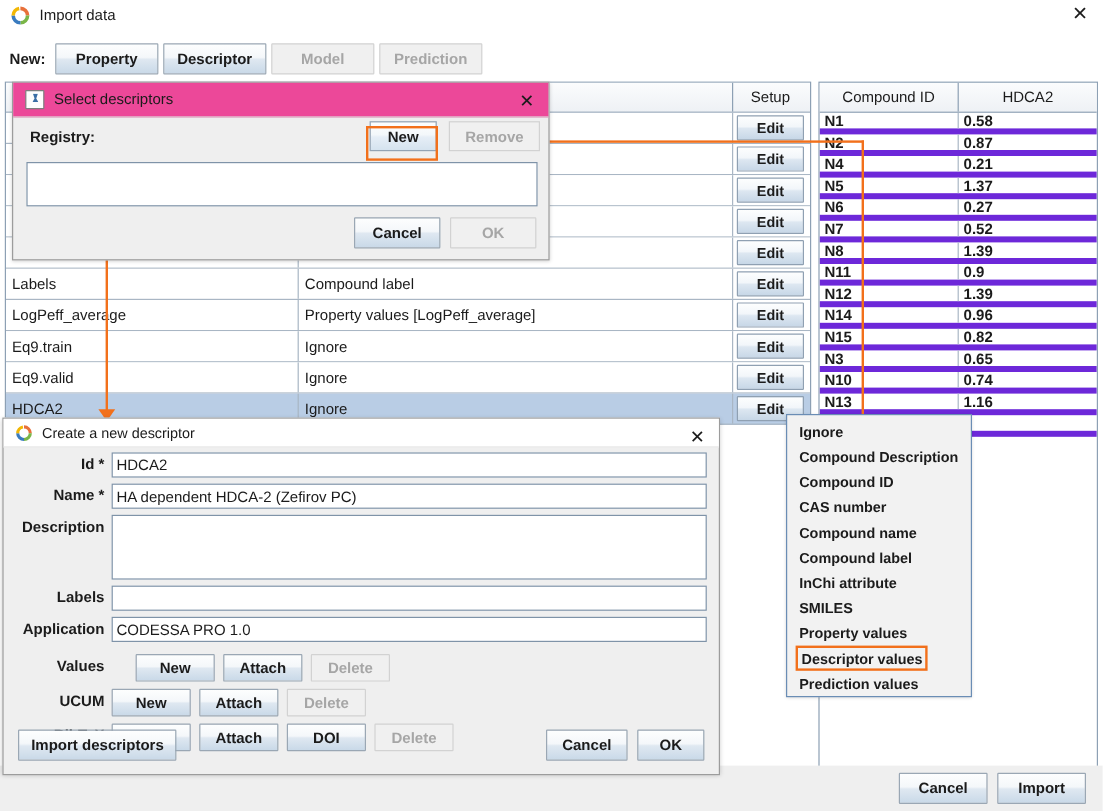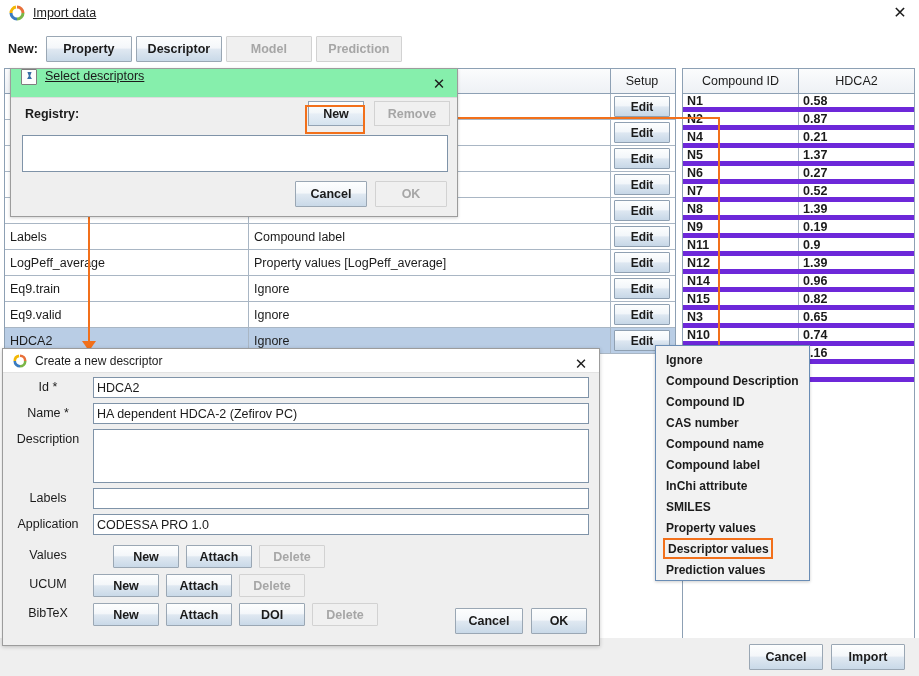--- a/index.html
+++ b/index.html
@@ -11,21 +11,21 @@
     color: #1b1b1b;
     background: #ffffff;
     overflow: hidden;
   }
   #root { position: relative; width: 919px; height: 676px; }
 
   
   .win-titlebar {
     position: absolute; left: 0; top: 0; width: 919px; height: 26px;
     background: #ffffff;
-    display: flex; align-items: center; text-decoration: underline;
+    display: flex; align-items: center;
   }
   .win-icon { width: 16px; height: 16px; margin-left: 9px; margin-right: 8px; position: relative; }
   .win-title { font-size: 12.5px; color: #1b1b1b; }
   .win-close {
     position: absolute; right: 8px; top: 2px;
     width: 22px; height: 22px;
     display: flex; align-items: center; justify-content: center;
     color: #1b1b1b; font-size: 16px; line-height: 1;
   }
 
@@ -134,25 +134,24 @@
   .import-bottom .sp { width: 14px; }
 
   
   .dlg-sel {
     position: absolute; left: 10px; top: 68px; width: 448px; height: 149px;
     background: #efefef;
     border: 1px solid #9c9c9c;
     box-shadow: 0 1px 3px rgba(0,0,0,.18);
   }
   .dlg-sel-title {
-    height: 29px; background: #86efac;
-    display: flex; 
+    height: 29px; background: #ec4899;
+    display: flex; align-items: center;
     border-bottom: 1px solid #dcdcdc;
     position: relative;
-    text-decoration: underline;
   }
   .java-icon {
     width: 16px; height: 16px; margin-left: 10px; margin-right: 8px;
     border: 1px solid #7e7e7e; background: #fdfdfd;
     position: relative; border-radius: 1px;
   }
   .java-icon:before {
     content: ""; position: absolute; left: 4px; top: 2px;
     width: 7px; height: 10px; background: #3a6ea5;
     clip-path: polygon(20% 0, 80% 0, 60% 40%, 85% 70%, 15% 70%, 40% 40%);
@@ -230,21 +229,21 @@
     display: flex; align-items: center; position: relative;
     border-bottom: 1px solid #e3e3e3;
   }
   .swirl {
     width: 14px; height: 14px; margin-left: 10px; margin-right: 8px;
     position: relative; display:inline-block;
   }
   .dlg-new-body { position: absolute; left: 6px; top: 28px; right: 6px; bottom: 4px; }
   .frow { display: flex; align-items: flex-start; margin-bottom: 5px; }
   .flabel {
-    width: 84px; text-align: center; font-weight: normal; font-size: 12.5px;
+    width: 84px; text-align: right; font-weight: bold; font-size: 12.5px;
     padding-right: 6px; line-height: 21px; flex: 0 0 84px;
   }
   .finput {
     flex: 1 1 auto; height: 21px; background: #ffffff;
     border: 1px solid #7f93a8; font-size: 12.5px;
     display: flex; align-items: center; padding-left: 3px;
     color: #1b1b1b; margin-right: 4px;
   }
   .ftext {
     flex: 1 1 auto; height: 54px; background: #ffffff;
@@ -391,24 +390,20 @@
         <div class="dc1">N6</div>
         <div class="dc2 lastc">0.27</div>
       </div>
       <div class="dt-row">
         <div class="dc1">N7</div>
         <div class="dc2 lastc">0.52</div>
       </div>
       <div class="dt-row">
         <div class="dc1">N8</div>
         <div class="dc2 lastc">1.39</div>
-      </div>
-      <div class="dt-row">
-        <div class="dc1">N9</div>
-        <div class="dc2 lastc">0.19</div>
       </div>
       <div class="dt-row">
         <div class="dc1">N11</div>
         <div class="dc2 lastc">0.9</div>
       </div>
       <div class="dt-row">
         <div class="dc1">N12</div>
         <div class="dc2 lastc">1.39</div>
       </div>
       <div class="dt-row">
@@ -542,20 +537,21 @@
         <span class="flabel">BibTeX</span>
         <span class="btnrow">
           <span class="jbtn">New</span>
           <span class="jbtn">Attach</span>
           <span class="jbtn">DOI</span>
           <span class="jbtn disabled">Delete</span>
         </span>
       </div>
 
       <div class="dlg-new-bottom">
+        <span class="jbtn">Import descriptors</span>
         <span class="spacer"></span>
         <span class="jbtn" style="min-width:68px; margin-right:8px;">Cancel</span>
         <span class="jbtn" style="min-width:56px;">OK</span>
       </div>
     </div>
   </div>
 
 </div>
 
 </body></html>

